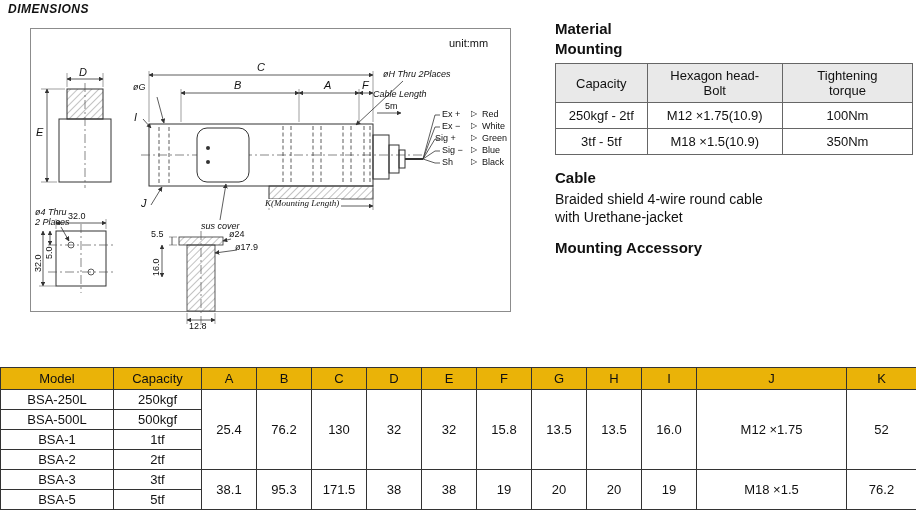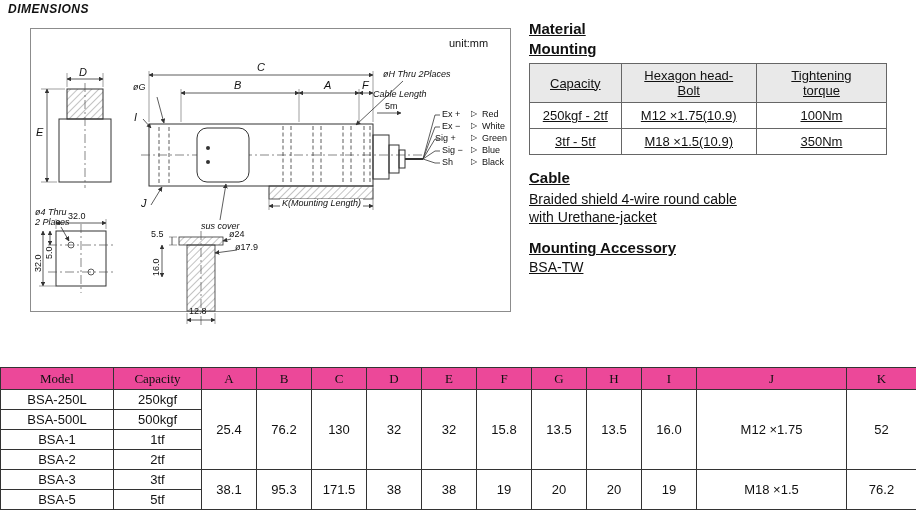--- a/index.html
+++ b/index.html
@@ -12,31 +12,31 @@
   .draw-box { position:absolute; left:30px; top:28px; width:481px; height:284px; border:1px solid #8c8c8c; background:#fff; }
   .draw-box svg { position:absolute; left:0; top:0; }
   .dletter { position:absolute; font-size:11px; font-style:italic; white-space:nowrap; line-height:1; }
   .dsmall  { position:absolute; font-size:9px; white-space:nowrap; line-height:1; }
   .it { font-style:italic; }
   .rot { transform:rotate(-90deg); transform-origin:0 0; }
   .unit-label { position:absolute; font-size:11px; white-space:nowrap; }
   .k-label { background:#fff; padding:0 2px; }
 
   
-  .right-panel { position:absolute; left:529px; top:20px; width:358px; font-size:14px;text-decoration:underline; }
+  .right-panel { position:absolute; left:555px; top:20px; width:358px; font-size:14px; }
   .right-panel h2 { font-size:15px; font-weight:bold; margin:0 0 3px 0; }
   .rp-text { margin:0 0 12px 0; }
   .mount-table { border-collapse:collapse; width:100%; font-size:13px; text-align:center; margin:6px 0 14px 0; }
   .mount-table th { border:1px solid #666; background:#e9e9e9; font-weight:normal; padding:4px 20px; height:38px; }
   .mount-table td { border:1px solid #666; padding:5px 4px; height:25px; }
   .cable-line { margin:0; line-height:1.45; }
 
   
   .dim-table { position:absolute; left:0; top:367px; width:916px; border-collapse:collapse; table-layout:fixed; font-size:13px; text-align:center; }
-  .dim-table th { border:1px solid #333; font-weight:normal; height:22px; padding:0 2px; background:#ec4899;font-family:Liberation Serif, serif; }
+  .dim-table th { border:1px solid #333; font-weight:normal; height:22px; padding:0 2px; background:#eab308; }
   .dim-table td { border:1px solid #333; height:20px; padding:0 2px; overflow:hidden; }
 </style>
 </head>
 <body>
 
 <div id="canvas">
 
   <div class="page-title">DIMENSIONS</div>
 
   <div class="draw-box">
@@ -174,33 +174,33 @@
     <span class="dsmall" style="left:440px; top:105px; font-size:8px;">▷</span>
     <span class="dsmall" style="left:451px; top:105px;">Green</span>
     <span class="dsmall" style="left:411px; top:117px;">Sig −</span>
     <span class="dsmall" style="left:440px; top:117px; font-size:8px;">▷</span>
     <span class="dsmall" style="left:451px; top:117px;">Blue</span>
     <span class="dsmall" style="left:411px; top:129px;">Sh</span>
     <span class="dsmall" style="left:440px; top:129px; font-size:8px;">▷</span>
     <span class="dsmall" style="left:451px; top:129px;">Black</span>
 
     <span class="dsmall it" style="left:170px; top:193px;">sus cover</span>
-    <span class="dsmall it k-label" style="left:249px; top:170px;">K(Mounting Length)</span>
+    <span class="dsmall it k-label" style="left:232px; top:170px;font-family:Liberation Serif, serif;">K(Mounting Length)</span>
 
     <span class="dsmall it" style="left:4px; top:179px;">ø4 Thru</span>
     <span class="dsmall it" style="left:4px; top:189px;">2 Places</span>
     <span class="dsmall" style="left:37px; top:183px;">32.0</span>
     <span class="dsmall rot" style="left:3px; top:243px;">32.0</span>
     <span class="dsmall rot" style="left:14px; top:230px;">5.0</span>
 
     <span class="dsmall" style="left:198px; top:201px;">ø24</span>
     <span class="dsmall" style="left:204px; top:214px;">ø17.9</span>
     <span class="dsmall" style="left:120px; top:201px;">5.5</span>
     <span class="dsmall rot" style="left:121px; top:247px;">16.0</span>
-    <span class="dsmall" style="left:158px; top:278px;">12.8</span>
+    <span class="dsmall" style="left:158px; top:293px;">12.8</span>
   </div>
 
   <div class="right-panel">
     <h2>Material</h2>
 
     <h2>Mounting</h2>
     <table class="mount-table">
       <tbody>
           <tr>
         <th>Capacity</th>
@@ -218,21 +218,20 @@
         <td>350Nm</td>
       </tr>
     </tbody>
       </table>
 
     <h2>Cable</h2>
     <p class="rp-text cable-line">Braided shield 4-wire round cable</p>
     <p class="rp-text" style="margin-bottom:14px;">with Urethane-jacket</p>
 
     <h2>Mounting Accessory</h2>
-    <p class="rp-text">BSA-TW</p>
   </div>
 
   <table class="dim-table">
     <colgroup>
       <col style="width:113px">
         <col style="width:88px">
       <col style="width:55px">
         <col style="width:55px">
         <col style="width:55px">
       <col style="width:55px">

